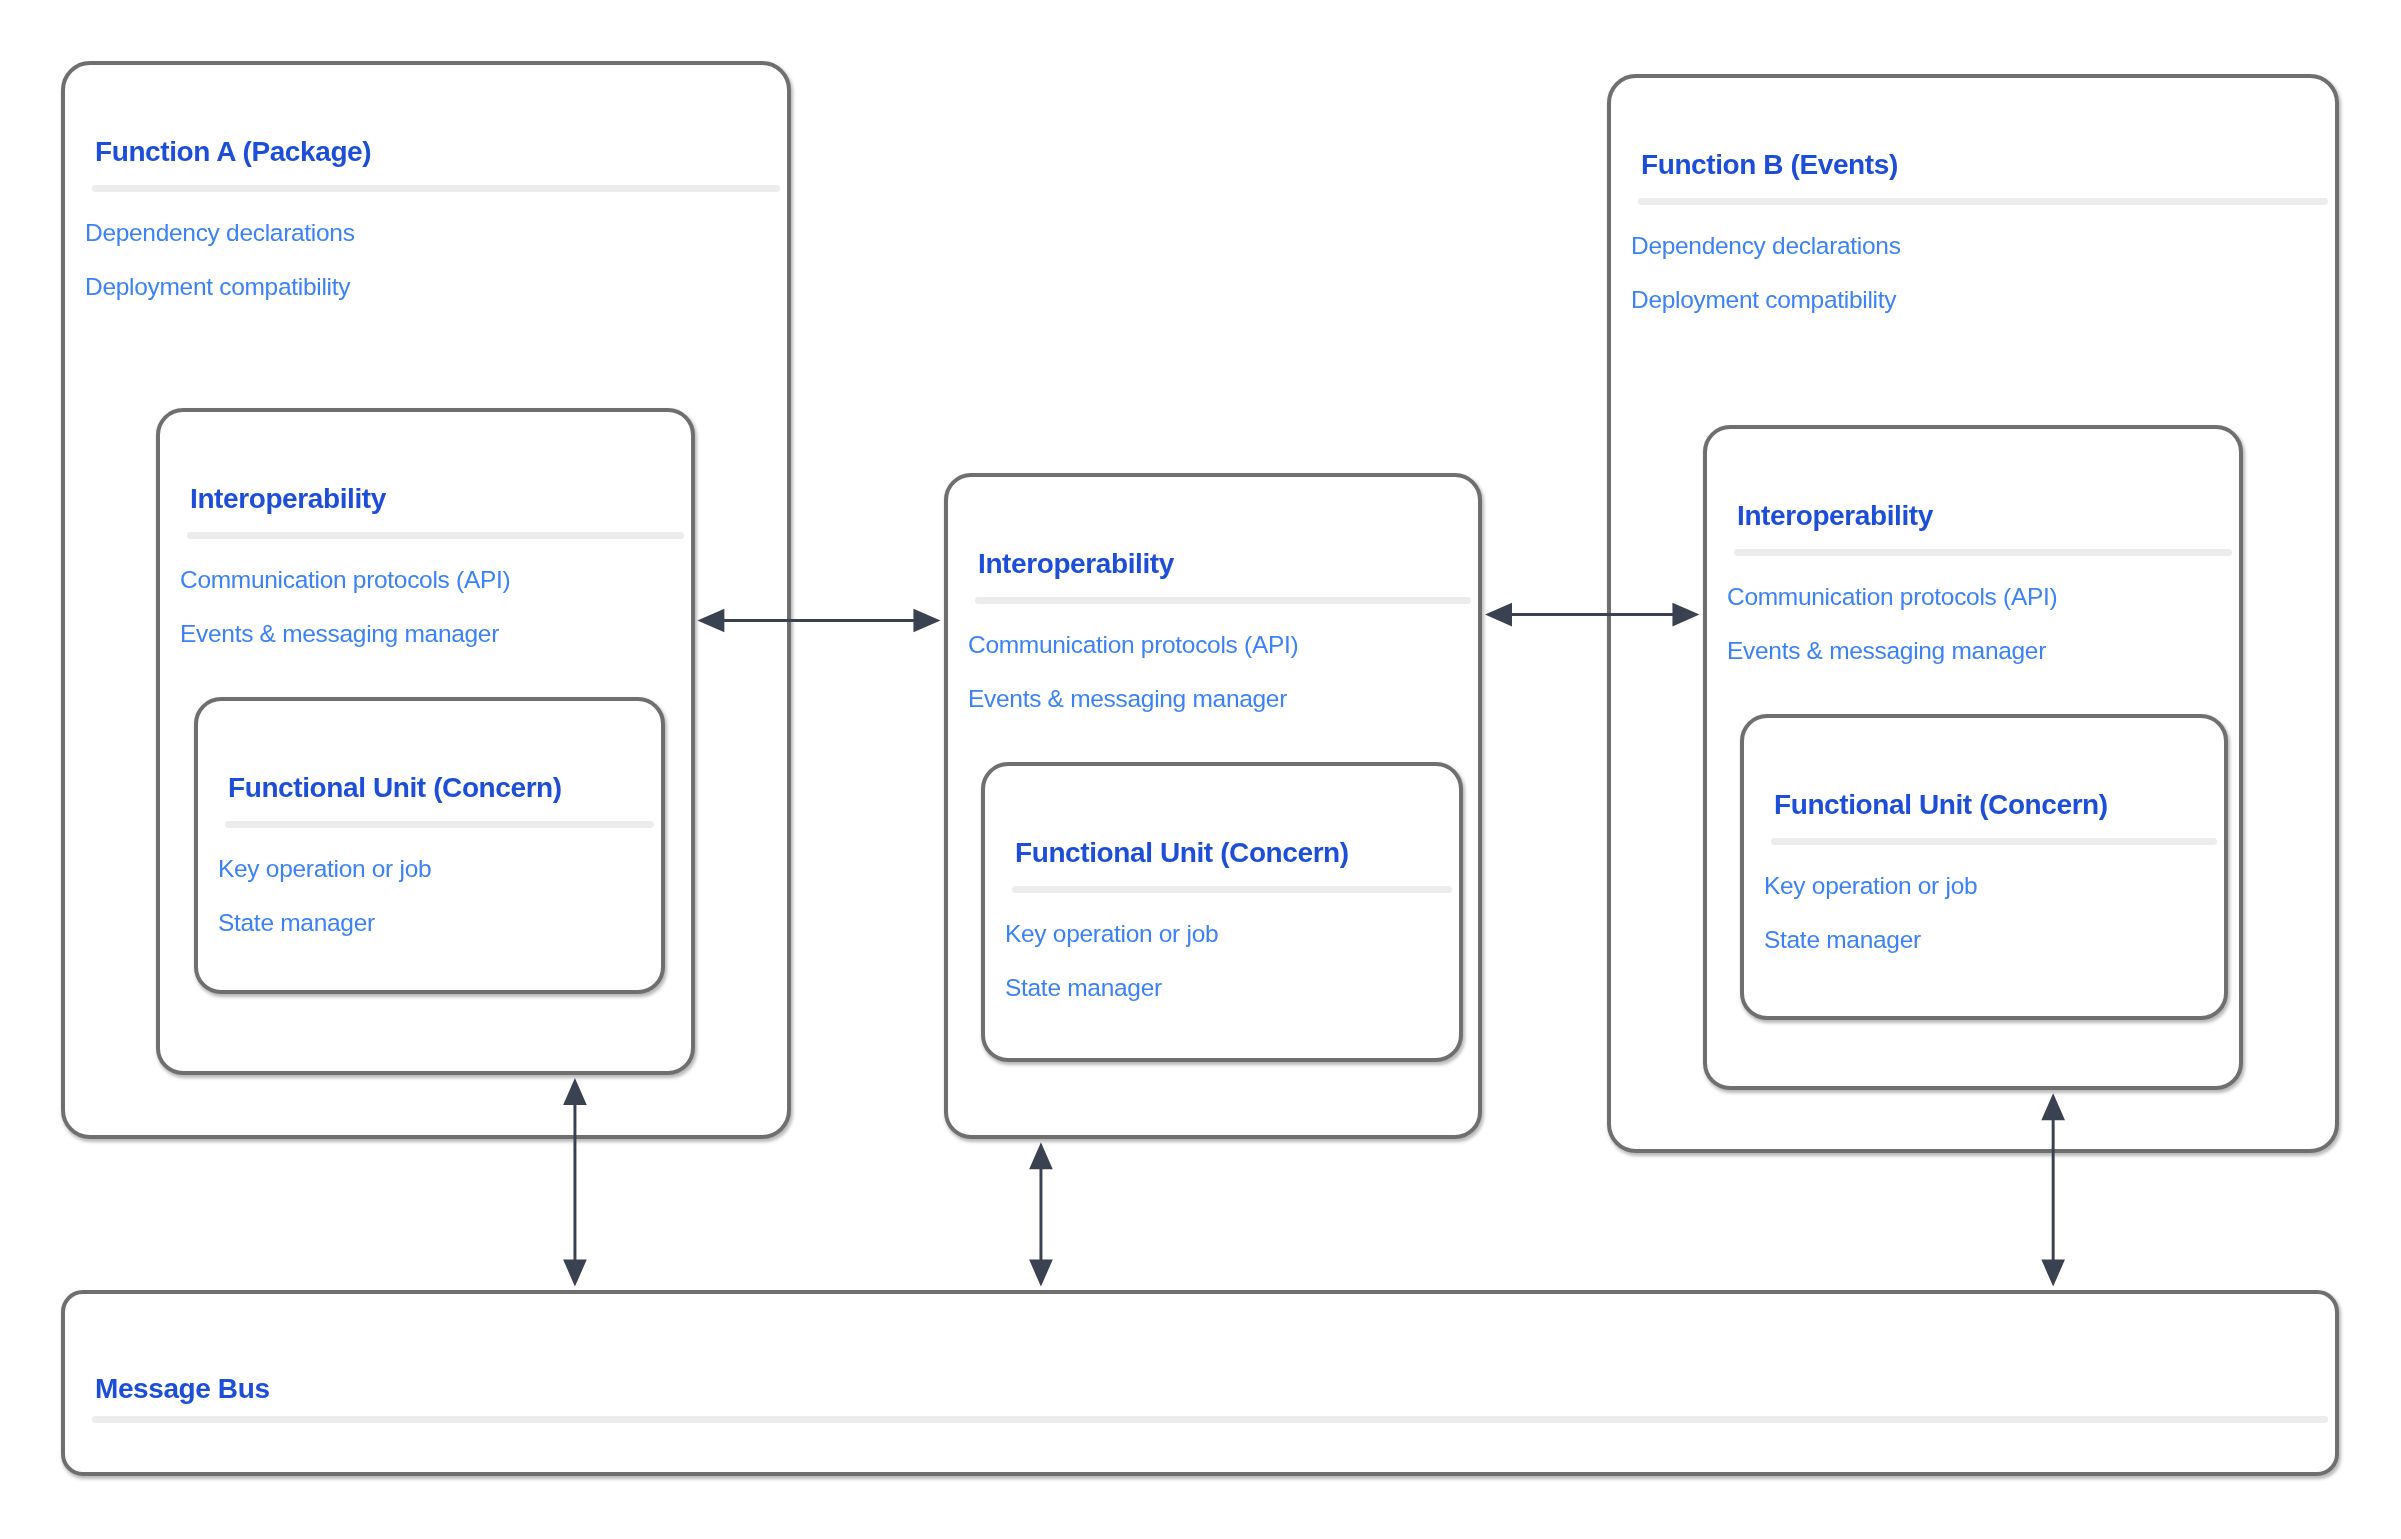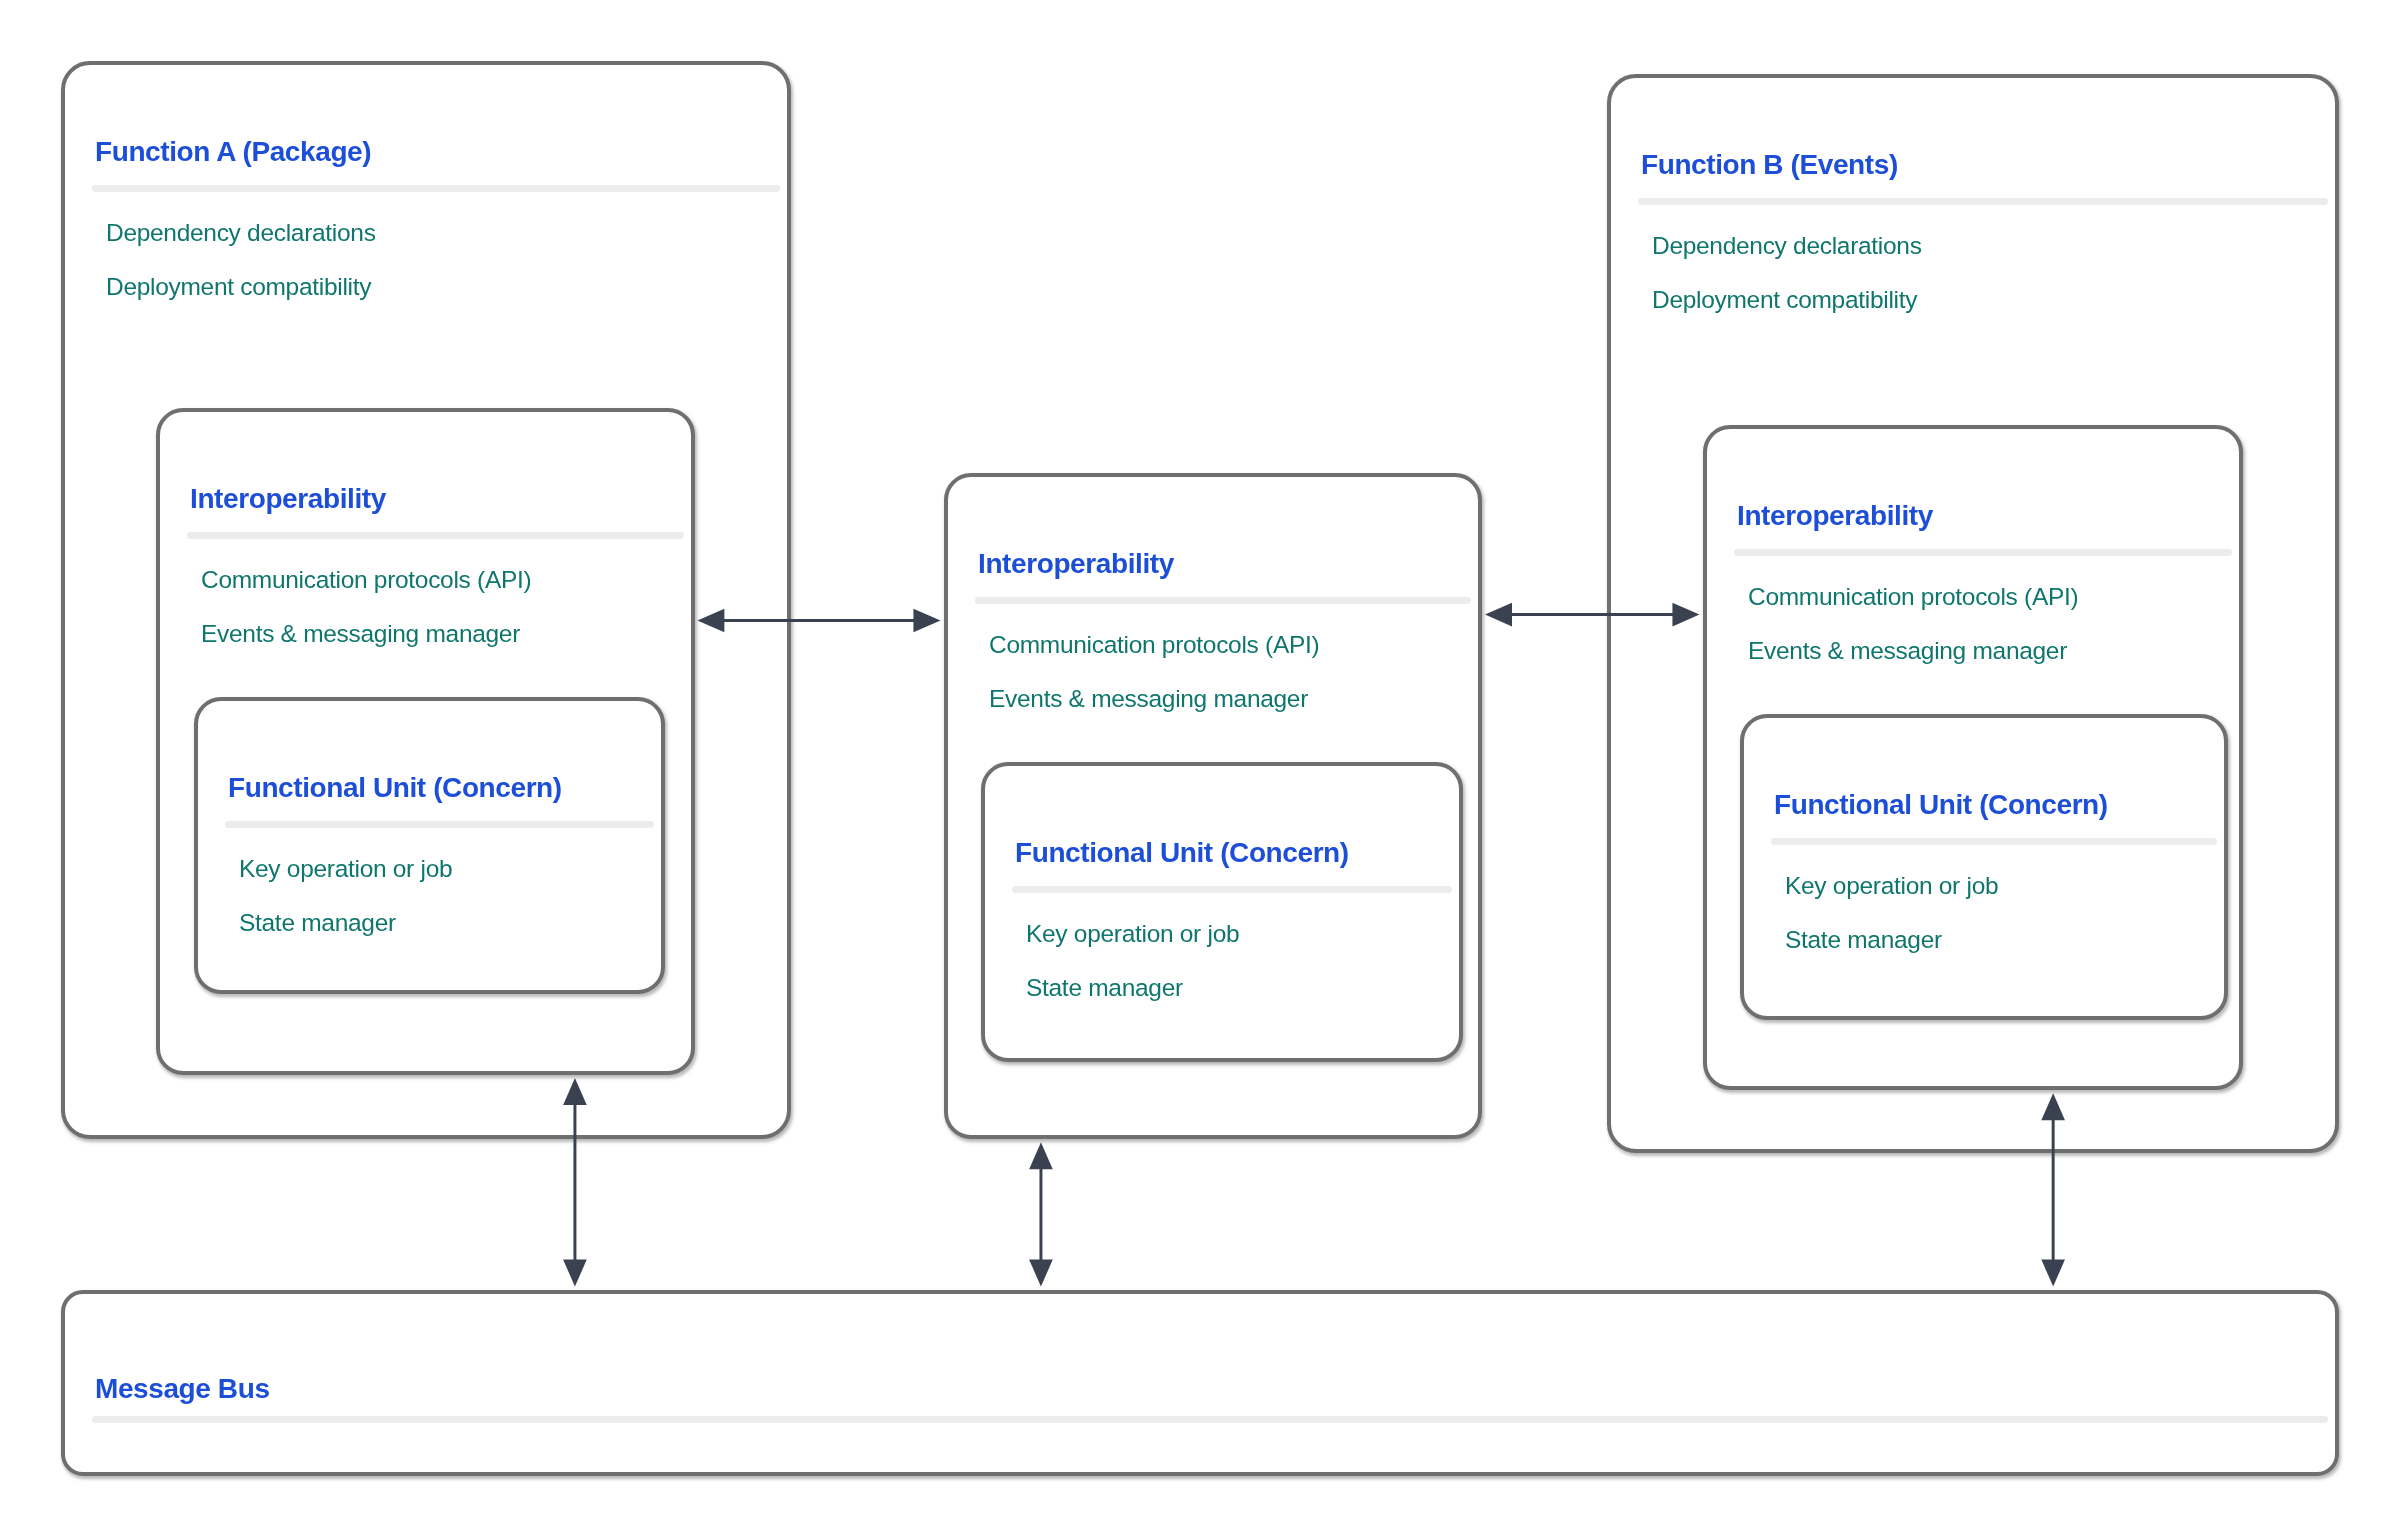--- a/index.html
+++ b/index.html
@@ -39,25 +39,25 @@
     position: absolute;
     left: 27px;
     right: 6.8px;
     top: 120px;
     height: 6.8px;
     background: #ececec;
     border-radius: 3.4px;
   }
   .body-line {
     position: absolute;
-    left: 41px;
+    left: 20px;
     font-size: 24.5px;
     font-weight: 400;
     letter-spacing: -0.3px;
-    color: #0f766e;
+    color: #3b82f6;
     white-space: nowrap;
   }
   .body-line.l1 { top: 154px; }
   .body-line.l2 { top: 208px; text-align: center; }
   .bus .box-title { top: 79px; }
   .bus .divider   { top: 122px; }
   #arrow-layer {
     position: absolute;
     left: 0;
     top: 0;

